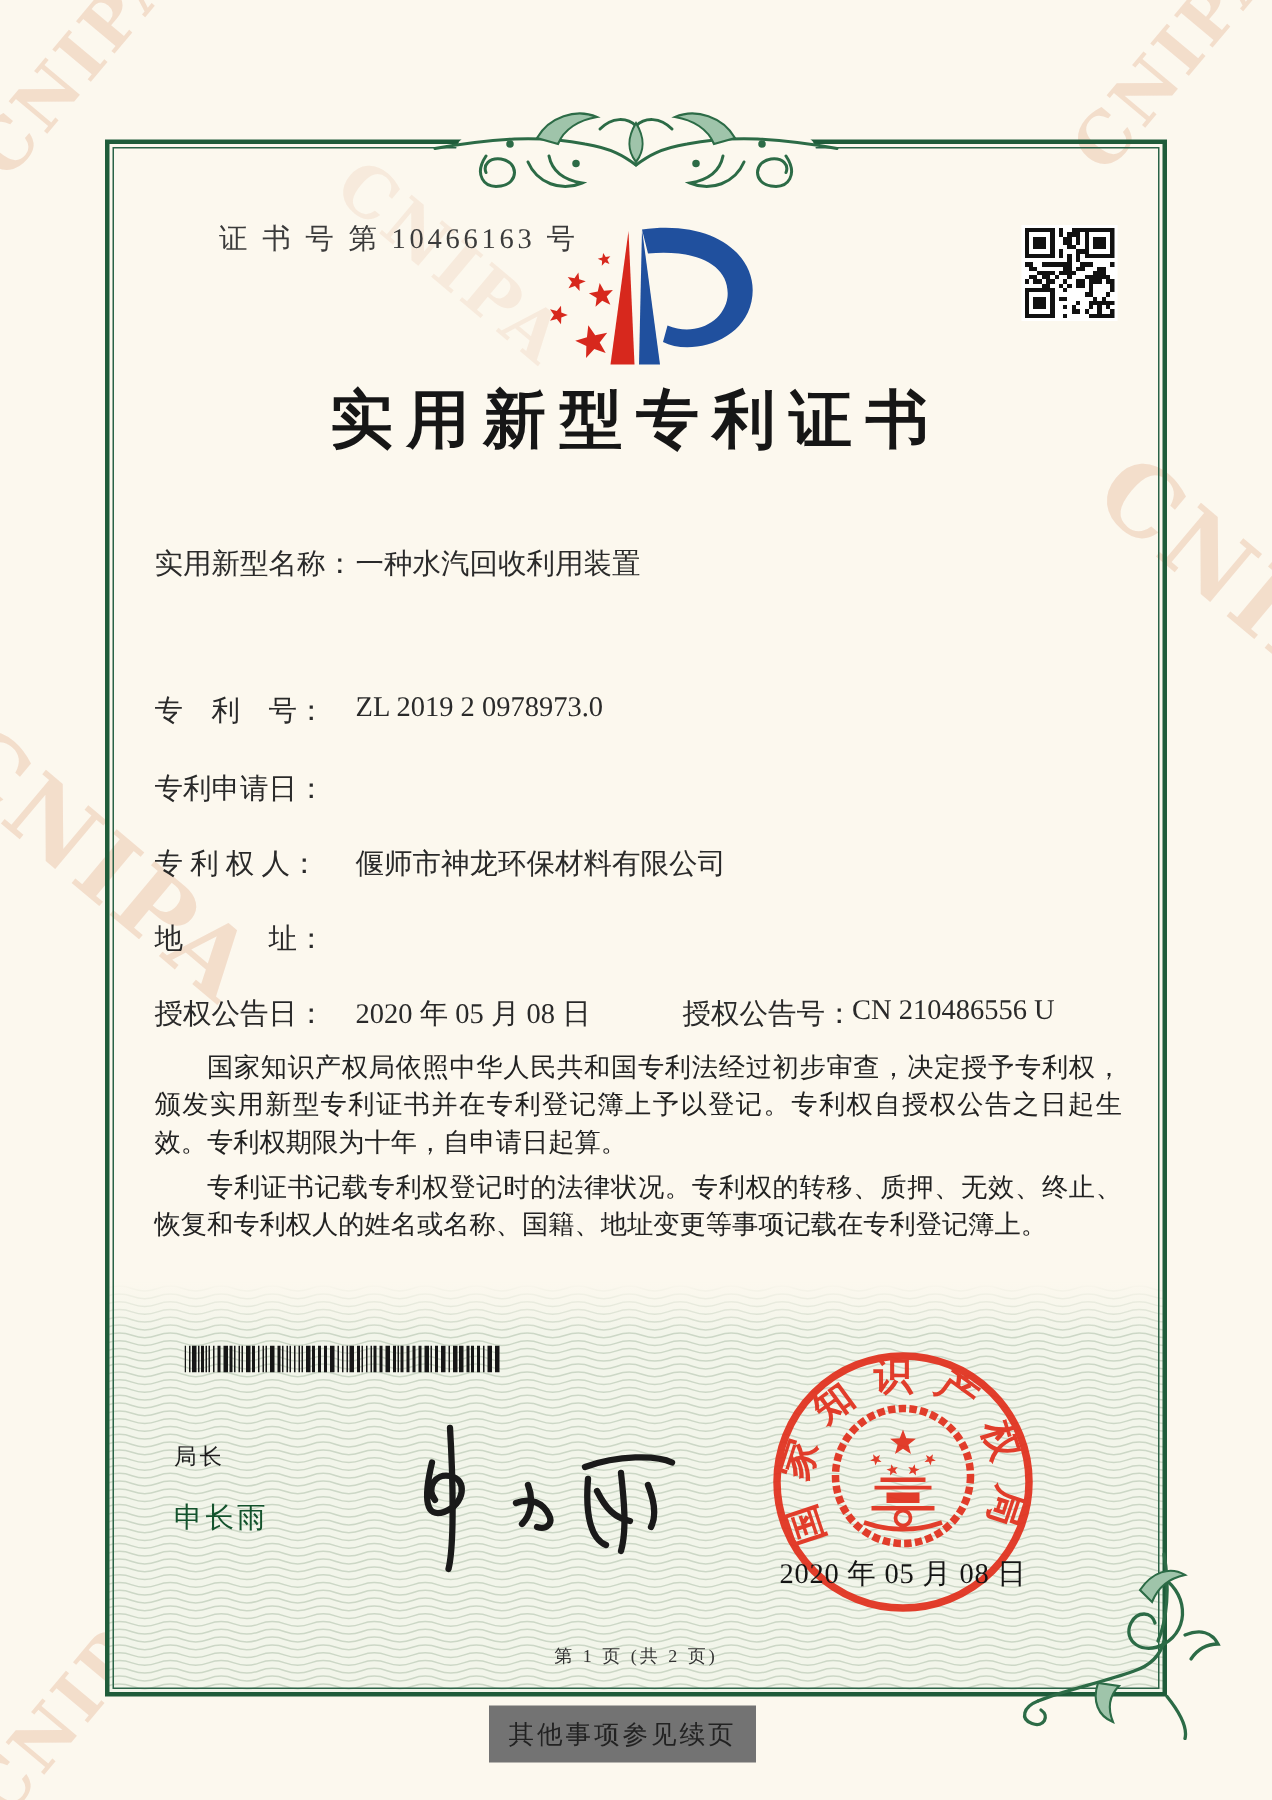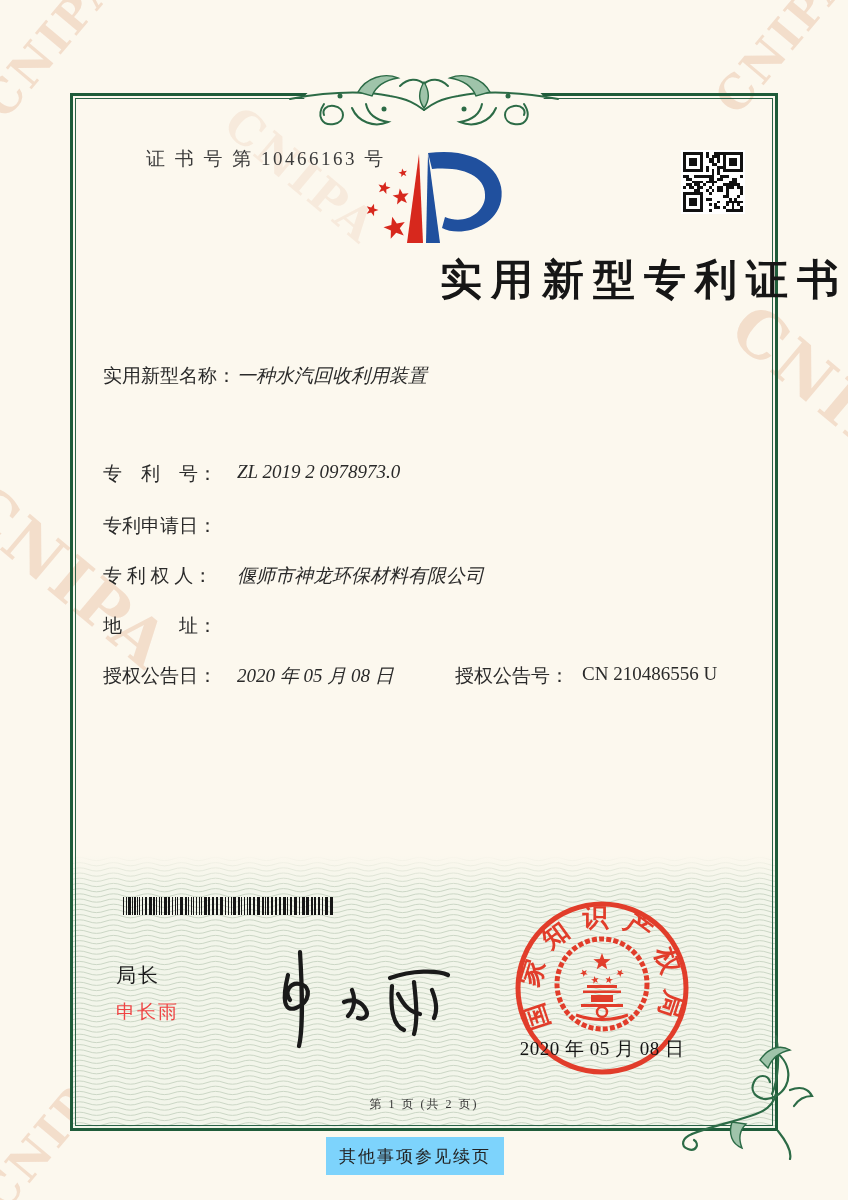--- a/index.html
+++ b/index.html
@@ -17,47 +17,47 @@
   
   .frame{position:absolute;left:70px;top:93px;width:702px;height:1032px;border:3px solid #1f5c3a;}
   .frame-inner{position:absolute;left:75px;top:98px;width:696px;height:1026px;border:1px solid #2a6347;}
   .orn-top{position:absolute;left:288px;top:52px;width:272px;height:95px;}
   .orn-corner{position:absolute;left:672px;top:1030px;width:150px;height:130px;}
   
   .cert-no{position:absolute;left:102px;top:146px;font-size:19px;letter-spacing:2.5px;color:#3b3b3b;margin-left:44px;}
   .logo{position:absolute;left:350px;top:140px;width:165px;height:110px;}
   .qr{position:absolute;left:681px;top:150px;width:64px;height:64px;background:#fff;padding:2px;box-sizing:border-box;}
   .qr svg{display:block;width:60px;height:60px;}
-  .title{position:absolute;left:0;top:252px;width:100%;text-align:right;margin:0;
+  .title{position:absolute;left:0;top:252px;width:100%;text-align:center;margin:0;
          font-size:42px;font-weight:bold;letter-spacing:9px;color:#161616;}
   
   .row{position:absolute;left:0;width:100%;font-size:19px;color:#2a2a2a;height:26px;}
   .lab{position:absolute;left:103px;white-space:nowrap;}
-  .val{position:absolute;left:237px;white-space:nowrap;font-style:italic;}
+  .val{position:absolute;left:237px;white-space:nowrap;}
   .lab2{position:absolute;left:455px;white-space:nowrap;text-align:right;}
-  .val2{position:absolute;left:582px;white-space:nowrap;text-align:center;}
+  .val2{position:absolute;left:568px;white-space:nowrap;text-align:center;}
   
   .paras{position:absolute;left:103px;top:699px;width:645px;font-size:17.5px;line-height:25px;
          color:#222;text-align:justify;}
   .paras p{margin:0;text-indent:2em;}
   .paras p + p{margin-top:5px;}
   
   .waves{position:absolute;left:71px;top:855px;width:706px;height:274px;}
   .wave-fade{position:absolute;left:71px;top:855px;width:706px;height:34px;
              background:linear-gradient(to bottom,#fcf8ee,rgba(252,248,238,0));}
   .barcode{position:absolute;left:123px;top:897px;width:214px;height:18px;}
-  .sig-title{position:absolute;left:116px;top:962px;font-size:20px;letter-spacing:2px;color:#1d1d1d;}
-  .sig-name{position:absolute;left:116px;top:999px;font-size:19px;letter-spacing:2px;color:#ef4444;}
+  .sig-title{position:absolute;left:116px;top:962px;font-size:15px;letter-spacing:2px;color:#1d1d1d;}
+  .sig-name{position:absolute;left:116px;top:999px;font-size:19px;letter-spacing:2px;color:#14532d;}
   .sig-script{position:absolute;left:245px;top:942px;width:210px;height:110px;}
   .seal{position:absolute;left:512px;top:898px;width:180px;height:180px;opacity:.93;}
   .seal-date{position:absolute;left:512px;top:1036px;width:180px;text-align:center;
              font-size:19px;letter-spacing:.5px;color:#141414;}
   .page-num{position:absolute;left:70px;top:1096px;width:708px;text-align:center;
             font-size:12px;letter-spacing:2px;color:#333;}
-  .cont-box{position:absolute;left:326px;top:1137px;width:178px;height:38px;background:#7dd3fc;
+  .cont-box{position:absolute;left:326px;top:1137px;width:178px;height:38px;background:#737373;
             display:flex;align-items:center;justify-content:center;
             font-size:17px;letter-spacing:2px;color:#222;}
 </style>
 </head>
 <body>
 
 <div class="page">
 
   <span class="wm wm1">CNIPA</span>
   <span class="wm wm2">CNIPA</span>
@@ -276,20 +276,24 @@
   <div class="row" style="top:613px">
     <span class="lab">地　　　址：</span>
   </div>
   <div class="row" style="top:663px">
     <span class="lab">授权公告日：</span>
     <span class="val">2020 年 05 月 08 日</span>
     <span class="lab2">授权公告号：</span>
     <span class="val2">CN 210486556 U</span>
   </div>
 
+  <div class="paras">
+    <p>国家知识产权局依照中华人民共和国专利法经过初步审查，决定授予专利权，颁发实用新型专利证书并在专利登记簿上予以登记。专利权自授权公告之日起生效。专利权期限为十年，自申请日起算。</p>
+    <p>专利证书记载专利权登记时的法律状况。专利权的转移、质押、无效、终止、恢复和专利权人的姓名或名称、国籍、地址变更等事项记载在专利登记簿上。</p>
+  </div>
 
   <svg id="bar-svg" class="barcode" viewBox="0 0 214 18" preserveAspectRatio="none">
       <rect x="0" y="0" width="1" height="18" fill="#161616"></rect>
       <rect x="3" y="0" width="1" height="18" fill="#161616"></rect>
       <rect x="5" y="0" width="3" height="18" fill="#161616"></rect>
       <rect x="9" y="0" width="1" height="18" fill="#161616"></rect>
       <rect x="11" y="0" width="2" height="18" fill="#161616"></rect>
       <rect x="14" y="0" width="1" height="18" fill="#161616"></rect>
       <rect x="16" y="0" width="1" height="18" fill="#161616"></rect>
       <rect x="19" y="0" width="1" height="18" fill="#161616"></rect>

